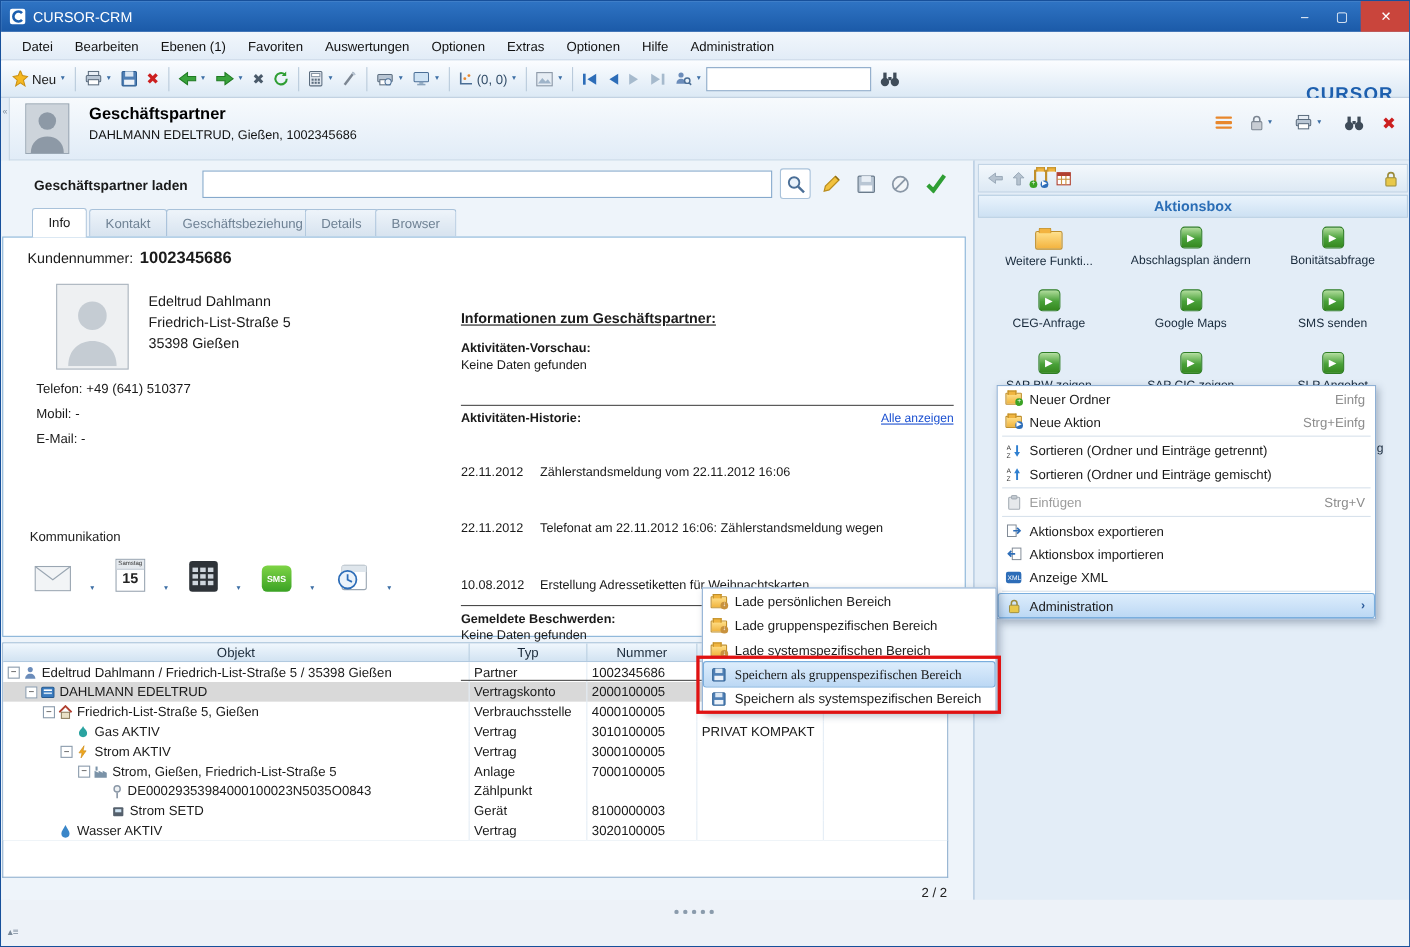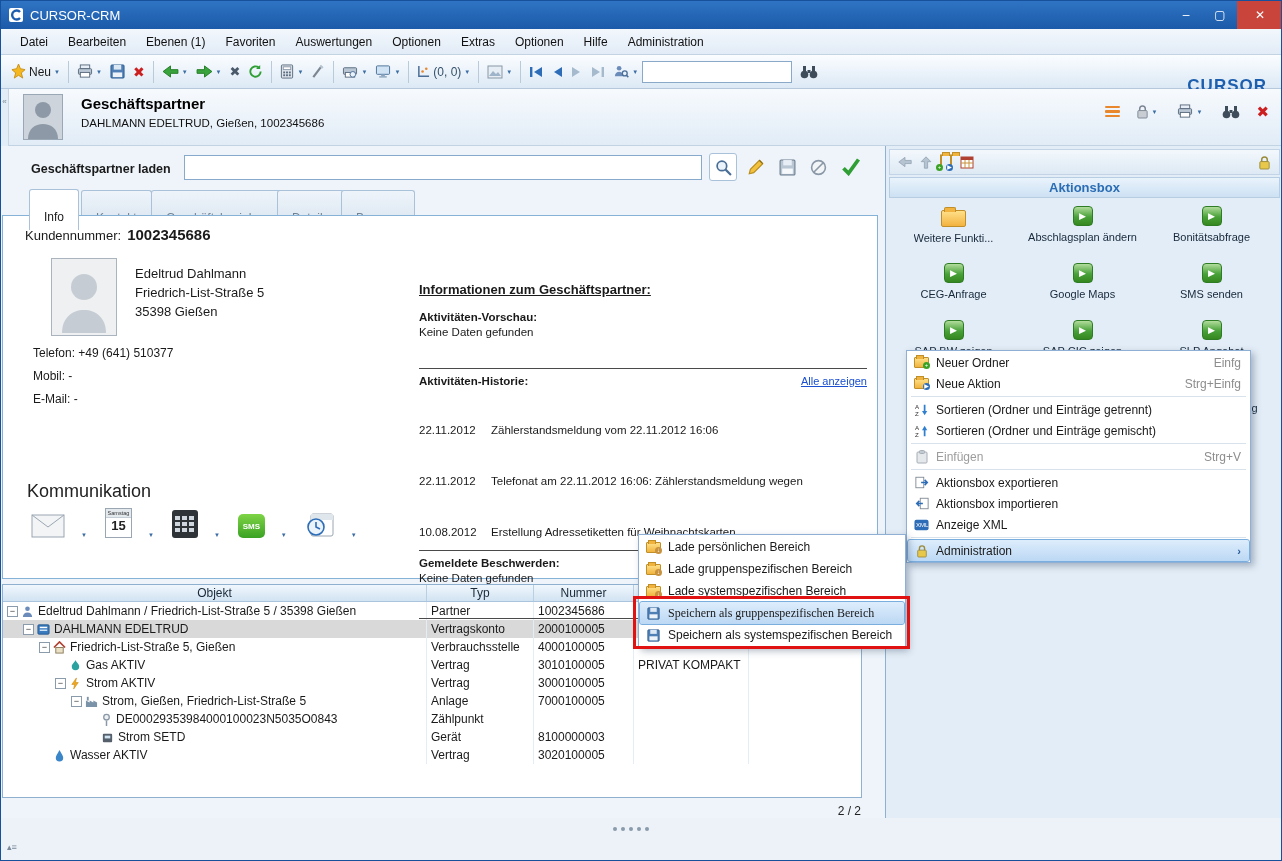--- a/index.html
+++ b/index.html
@@ -54,42 +54,42 @@
     background:#eef4fa; border-right:1px solid #8fb0d0; }
   #rightpane { position:absolute; left:885px; top:145px; width:397px; height:700px; background:#e3edf7; }
 
   
   #loader-label { position:absolute; left:30px; top:16px; font-weight:bold; font-size:12.5px; }
   #loader-input { position:absolute; left:183px; top:9px; width:518px; height:25px;
     border:1px solid #86a9cc; background:#fff; padding:0 5px; font-size:12px; }
   .lbtn { position:absolute; top:7px; width:28px; height:28px; display:flex; align-items:center; justify-content:center; border-radius:3px; }
 
   
-  .tab { position:absolute; top:44px; height:25px; padding:20px 14px; font-size:12px;
+  .tab { position:absolute; top:44px; height:25px; padding:5px 14px; font-size:12px;
     background:linear-gradient(#eef4fa,#d7e3ef); border:1px solid #a9c2da; border-bottom:none;
     border-radius:3px 3px 0 0; color:#6f8294; }
   .tab.active { background:#fff; color:#1a1a1a; height:27px; top:43px; z-index:3; }
 
   
   #infobox { position:absolute; left:1px; top:69px; width:876px; height:364px;
     background:#fff; border:1px solid #86b2d8; z-index:2;padding-left:16px; }
   #kundennummer { position:absolute; left:22px; top:10px; font-size:13px; }
   #kundennummer b { font-size:15px; margin-left:6px; }
   #photo { position:absolute; left:48px; top:42px; width:66px; height:78px;
     background:#eef0f2; border:1px solid #aab4be; padding:2px; }
   #addr { position:absolute; left:132px; top:48px; font-size:13px; line-height:19px; }
   #contactlines { position:absolute; left:30px; top:126px; font-size:12px; line-height:23px; }
   #gp-panel { position:absolute; left:416px; top:66px; width:448px; height:262px; font-size:11.5px; }
   #gp-title { font-size:13px; font-weight:bold; text-decoration:underline; margin-bottom:14px; }
   .gp-sec-label { font-weight:bold; margin-bottom:3px; }
   .gp-rule { border-top:1px solid #4a4a4a; margin:10px 0 6px 0; }
   .histrow { display:flex; line-height:15px;margin-top:36px; }
   .histrow .hd { width:72px; flex:none; }
   #alle-anzeigen { float:right; color:#1a4fd0; text-decoration:underline; font-size:11px; }
-  #komm-label { position:absolute; left:24px; top:265px; font-size:18px; color:#222; }
+  #komm-label { position:absolute; left:24px; top:265px; font-size:12px; color:#222; }
   #komm-icons { position:absolute; left:28px; top:292px; display:flex; gap:18px; align-items:flex-end; }
   .kicon { position:relative; display:flex; align-items:flex-end; gap:16px; }
   .kicon .dd { align-self:flex-end; }
   .cal { width:27px; height:30px; border:1px solid #9aa6b2; background:#fff; text-align:center; }
   .cal .wd { font-size:5.5px; background:#e4e9ee; color:#333; border-bottom:1px solid #c5ced6; padding:1px 0; }
   .cal .dy { font-size:13px; font-weight:bold; color:#222; }
   .smsicon { width:27px; height:24px; background:linear-gradient(#7ed445,#3aa224); border-radius:5px;
     color:#fff; font-size:8px; font-weight:bold; display:flex; align-items:center; justify-content:center; }
   .phoneicon { width:26px; height:28px; background:#2e3338; border-radius:3px; display:grid;
     grid-template-columns:repeat(3,5px); gap:2px; align-content:center; justify-content:center; }

